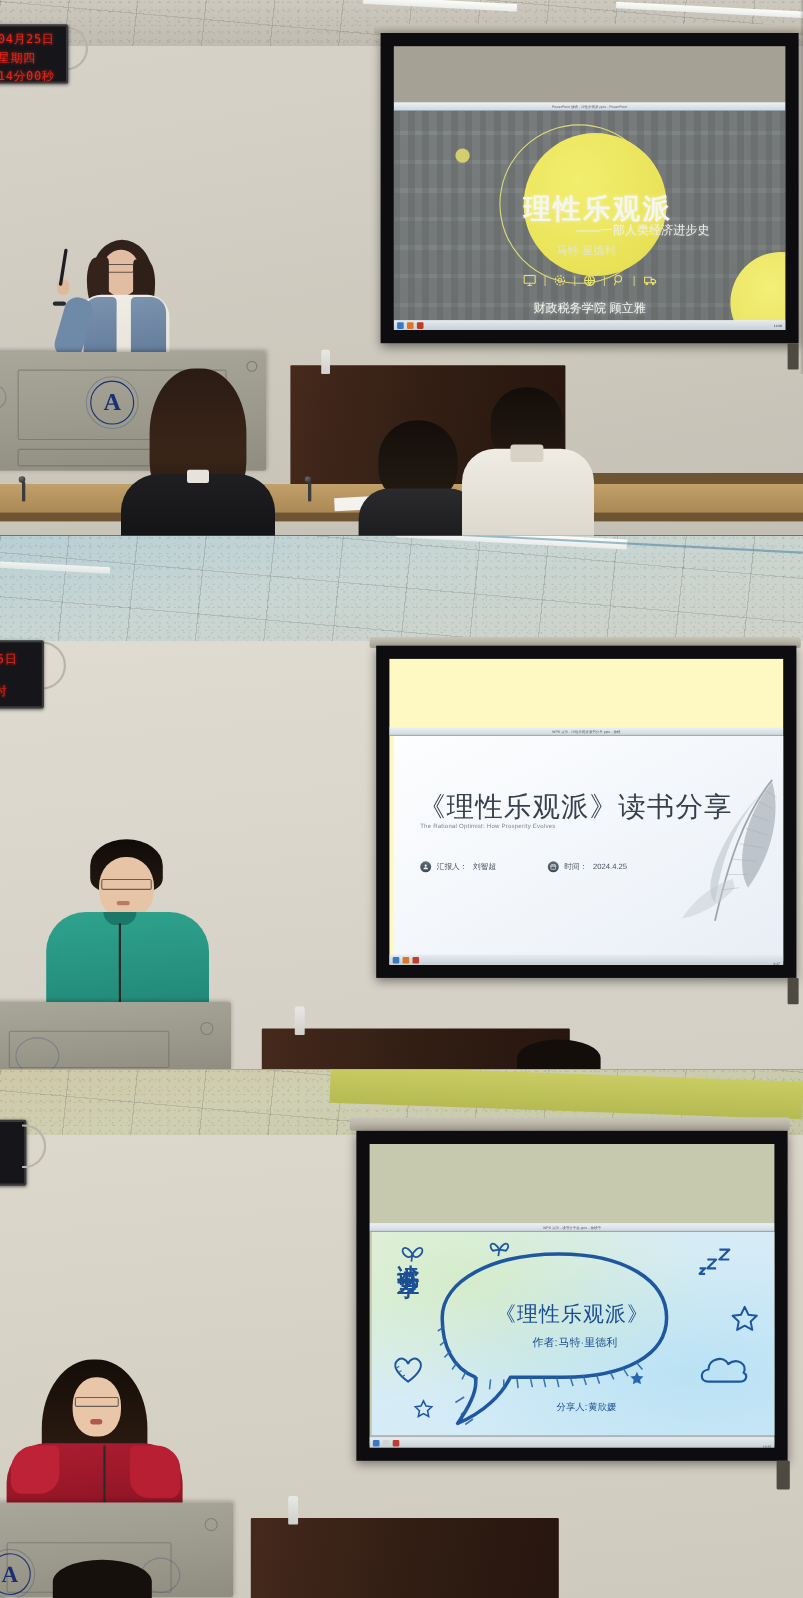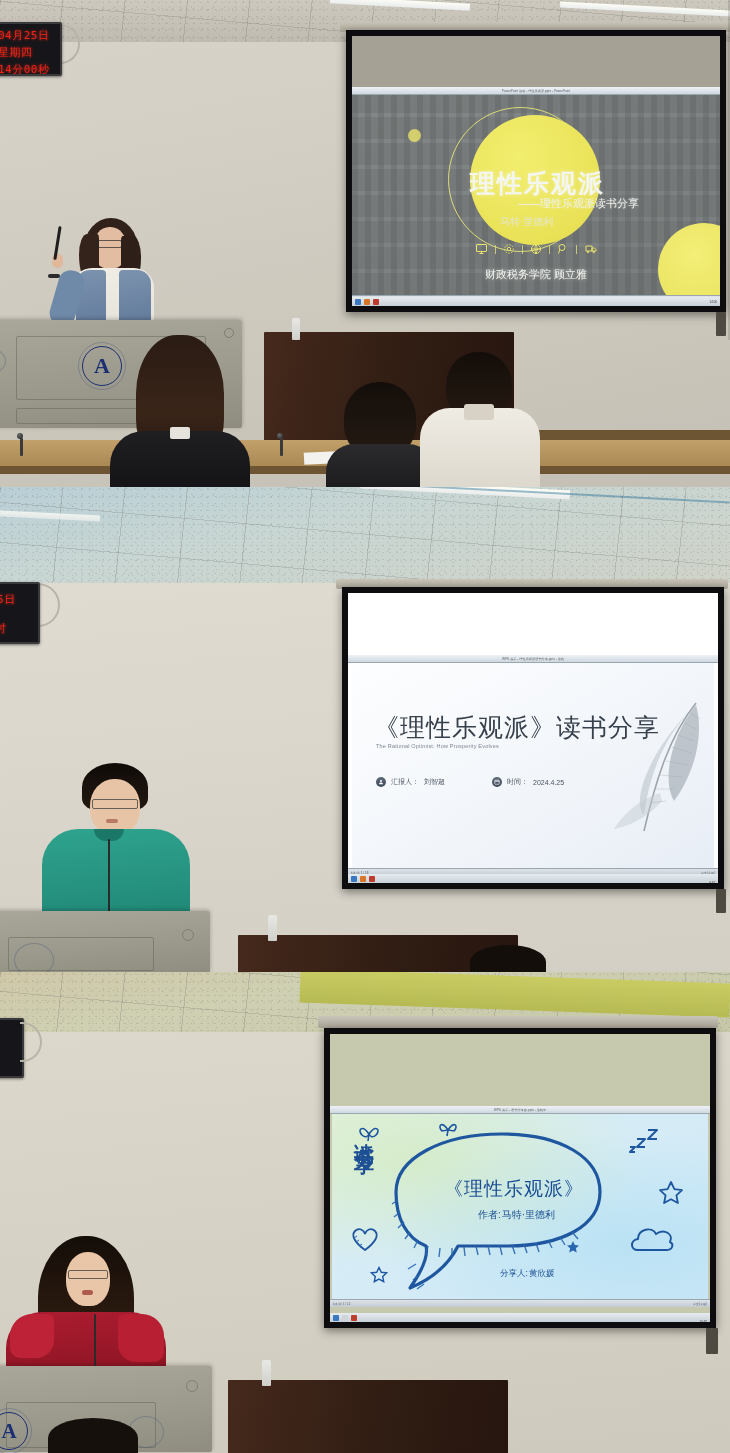--- a/index.html
+++ b/index.html
@@ -43,21 +43,21 @@
 
   
   .led-box { position:absolute; background:#16161a; border:2px solid #3a3a3c;
              border-radius:2px; box-shadow:0 1px 3px rgba(0,0,0,.5); overflow:hidden; }
   .led-line { color:#e8241a; font-family:"DejaVu Sans Mono","Liberation Mono",monospace;
               white-space:nowrap; text-shadow:0 0 3px rgba(255,40,20,.85); letter-spacing:.5px; }
   .led-mount { position:absolute; border:2px solid #b9b4a8; border-left:none;
                border-radius:0 60px 60px 0; }
 
   
-  .screen-frame { position:absolute; background:#0d0d10; padding:6px;
+  .screen-frame { position:absolute; background:#0d0d10; padding:12px;
                   box-shadow:0 3px 9px rgba(0,0,0,.45); }
   .screen-surface { position:relative; width:100%; height:100%; overflow:hidden; }
   .screen-housing { position:absolute; background:linear-gradient(180deg,#c9c5b8,#a9a496); border-radius:2px; }
   .screen-foot { position:absolute; background:#4e4a42; border-radius:1px; }
 
   
   .ppt-chrome { position:absolute; left:0; width:100%; height:8px;
                 background:linear-gradient(180deg,#eef2f6,#cfd8e0); border-bottom:1px solid #9aa6b0; }
   .ppt-chrome .ttl { font-size:3.2px; color:#333; text-align:center; line-height:8px; opacity:.75; }
   .ppt-status { position:absolute; left:0; bottom:0; width:100%; height:9px;
@@ -176,21 +176,21 @@
 
         <div style="position:absolute;left:0;top:59px;width:100%;height:200px;overflow:hidden;">
           <div class="slide1-bg"></div>
           <div class="s1-veil"></div>
           <div class="s1-smalldot" style="left:56px;top:34px;width:13px;height:13px;"></div>
           <div class="s1-ring" style="left:96px;top:12px;width:145px;height:145px;"></div>
           <div class="s1-bigdot" style="left:118px;top:20px;width:130px;height:130px;"></div>
           <div class="s1-cornerdot" style="left:306px;top:128px;width:92px;height:92px;"></div>
 
           <div class="s1-title" style="left:118px;top:72px;font-size:25px;">理性乐观派</div>
-          <div class="s1-sub" style="left:166px;top:101px;font-size:11px;">——理性乐观派读书分享</div>
+          <div class="s1-sub" style="left:166px;top:101px;font-size:11px;">——一部人类经济进步史</div>
           <div class="s1-author" style="left:148px;top:120px;font-size:10px;">马特·里德利</div>
 
           <div class="s1-icons" style="left:0;top:148px;width:100%;">
             <svg class="ic" width="13" height="12" viewBox="0 0 24 24" fill="none" stroke="#e9e46f" stroke-width="2">
                 <rect x="2" y="3" width="20" height="14" rx="1"></rect>
                 <path d="M8 21h8M12 17v4"></path>
               </svg>
             <span class="sep"></span>
             <svg class="ic" width="12" height="12" viewBox="0 0 24 24" fill="none" stroke="#e9e46f" stroke-width="2">
                 <circle cx="12" cy="12" r="3.5"></circle>
@@ -304,21 +304,21 @@
     </div>
 
     <div class="led-mount" style="left:36px;top:96px;width:24px;height:44px;"></div>
     <div class="led-box" style="left:-16px;top:95px;width:56px;height:62px;">
       <div class="led-line" style="font-size:11px;margin:8px 0 0 4px;">25日</div>
       <div class="led-line" style="font-size:11px;margin:14px 0 0 2px;">9时</div>
     </div>
 
     <div class="screen-housing" style="left:336px;top:92px;width:392px;height:10px;"></div>
     <div class="screen-frame" style="left:342px;top:100px;width:382px;height:302px;">
-      <div class="screen-surface" style="background:#ffffff;">
+      <div class="screen-surface" style="background:#fef9c3;">
 
         <div class="ppt-chrome" style="top:62px;">
           <div class="ttl">WPS 演示 - 理性乐观派读书分享.pptx - 放映</div>
         </div>
 
         <div style="position:absolute;left:4px;top:70px;width:362px;height:205px;overflow:hidden;">
           <div class="slide2-bg"></div>
 
           <svg class="feather" style="right:-6px;top:34px;" width="120" height="150" viewBox="0 0 120 150">
             <g opacity="0.62">

